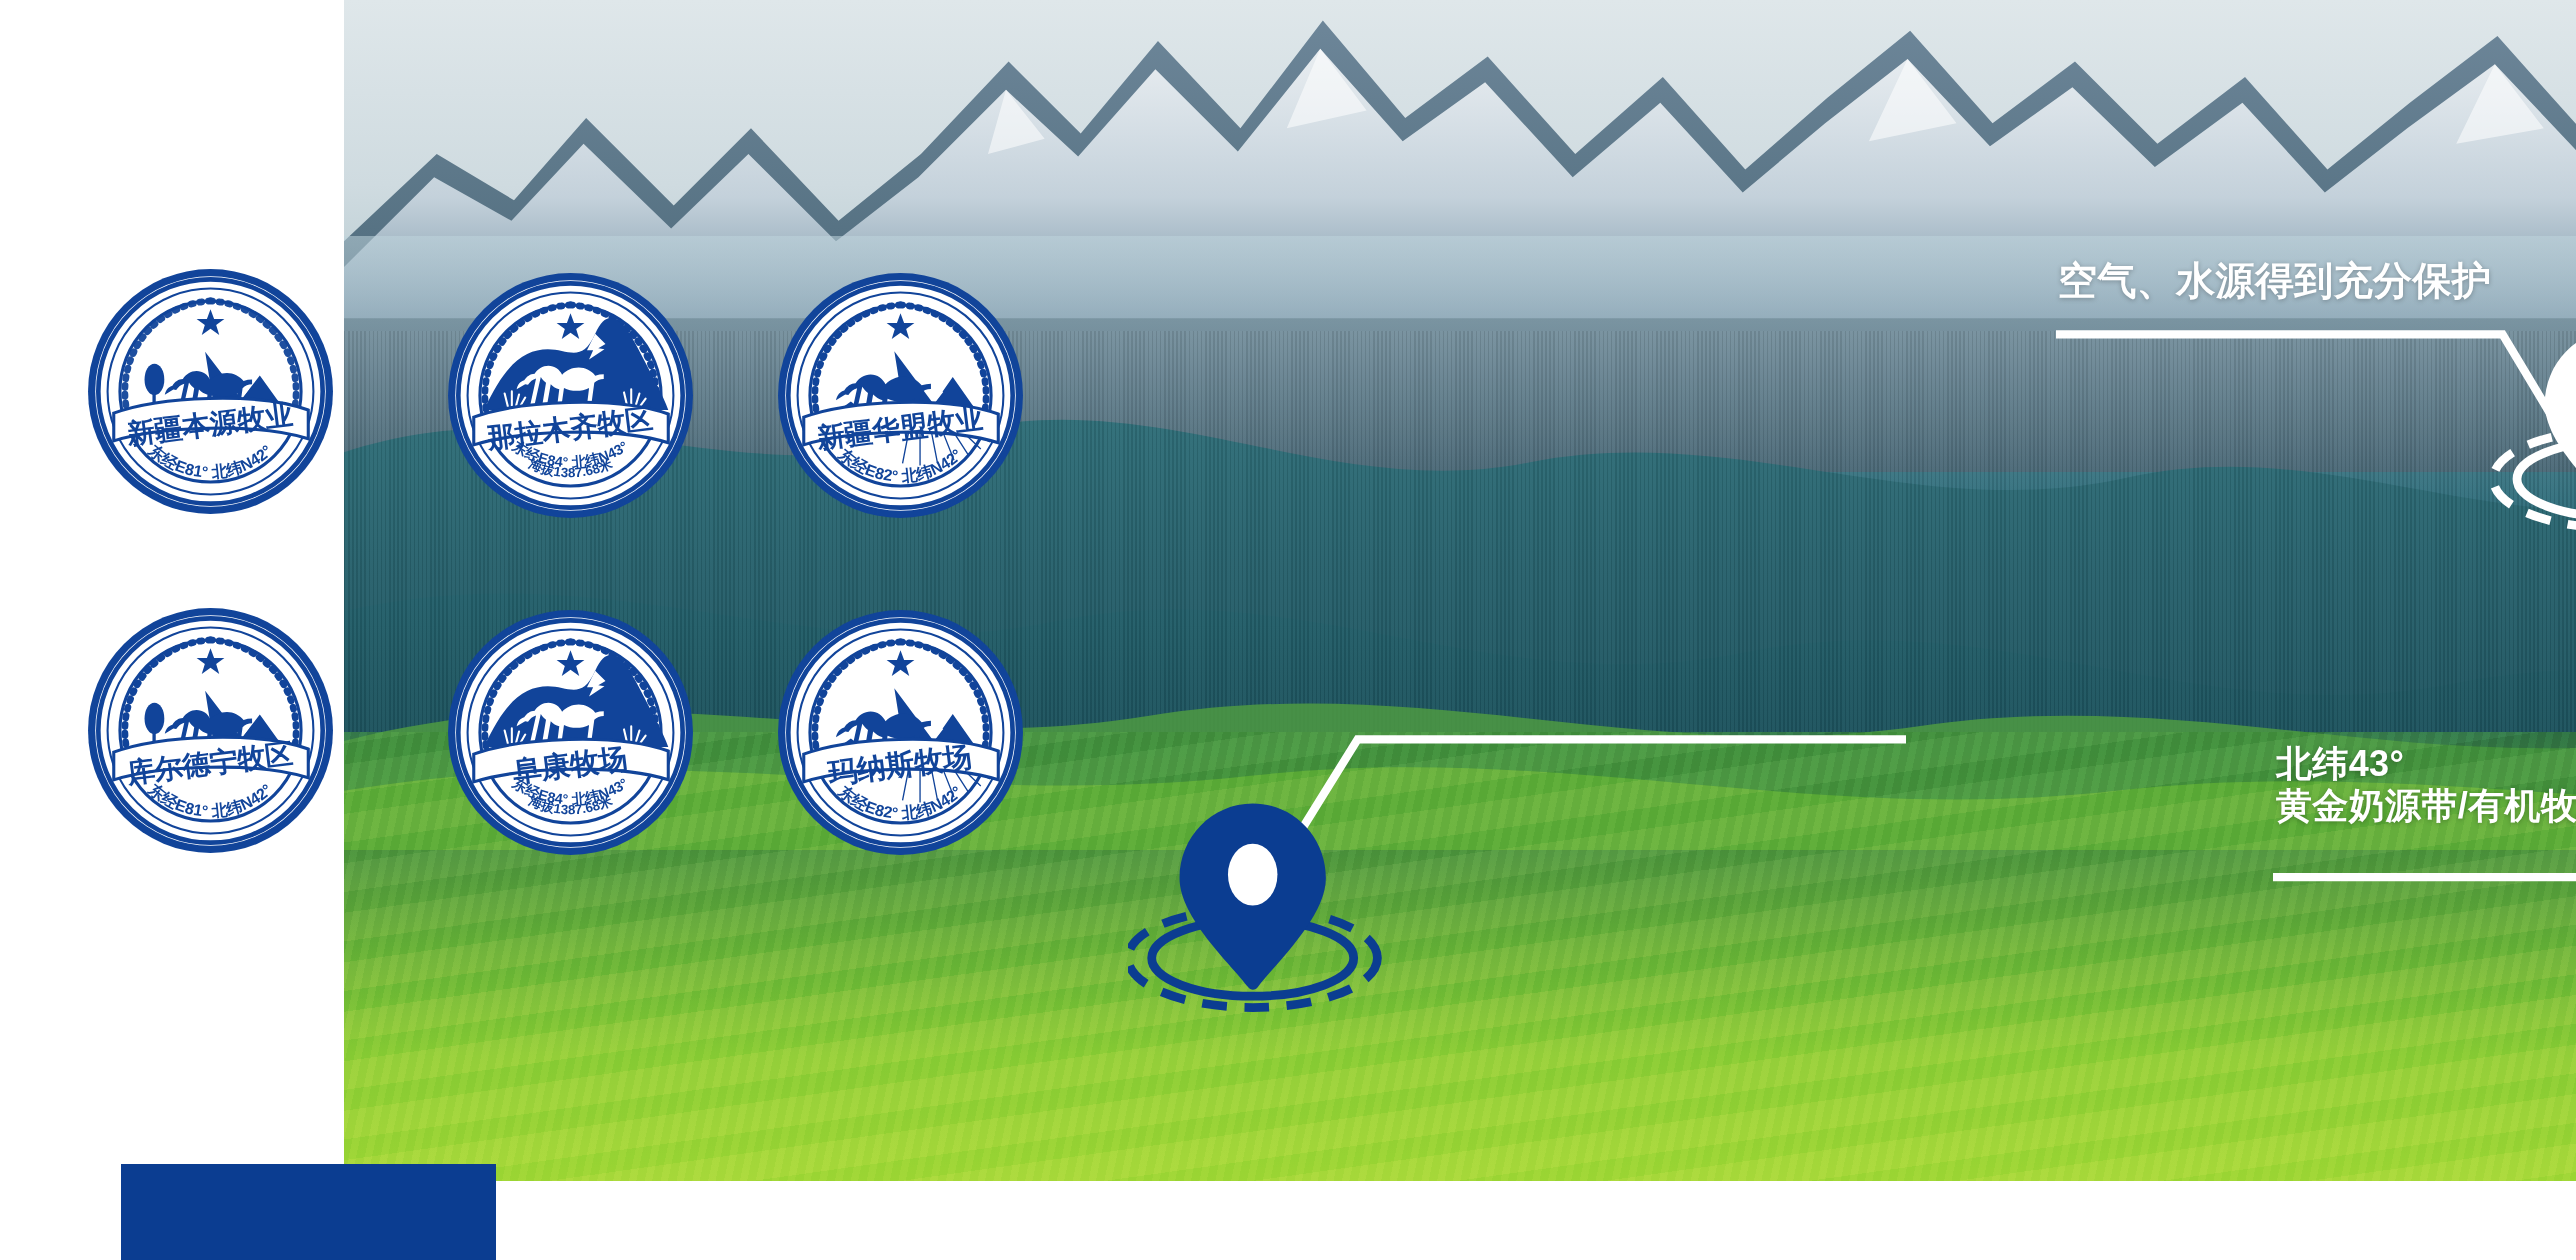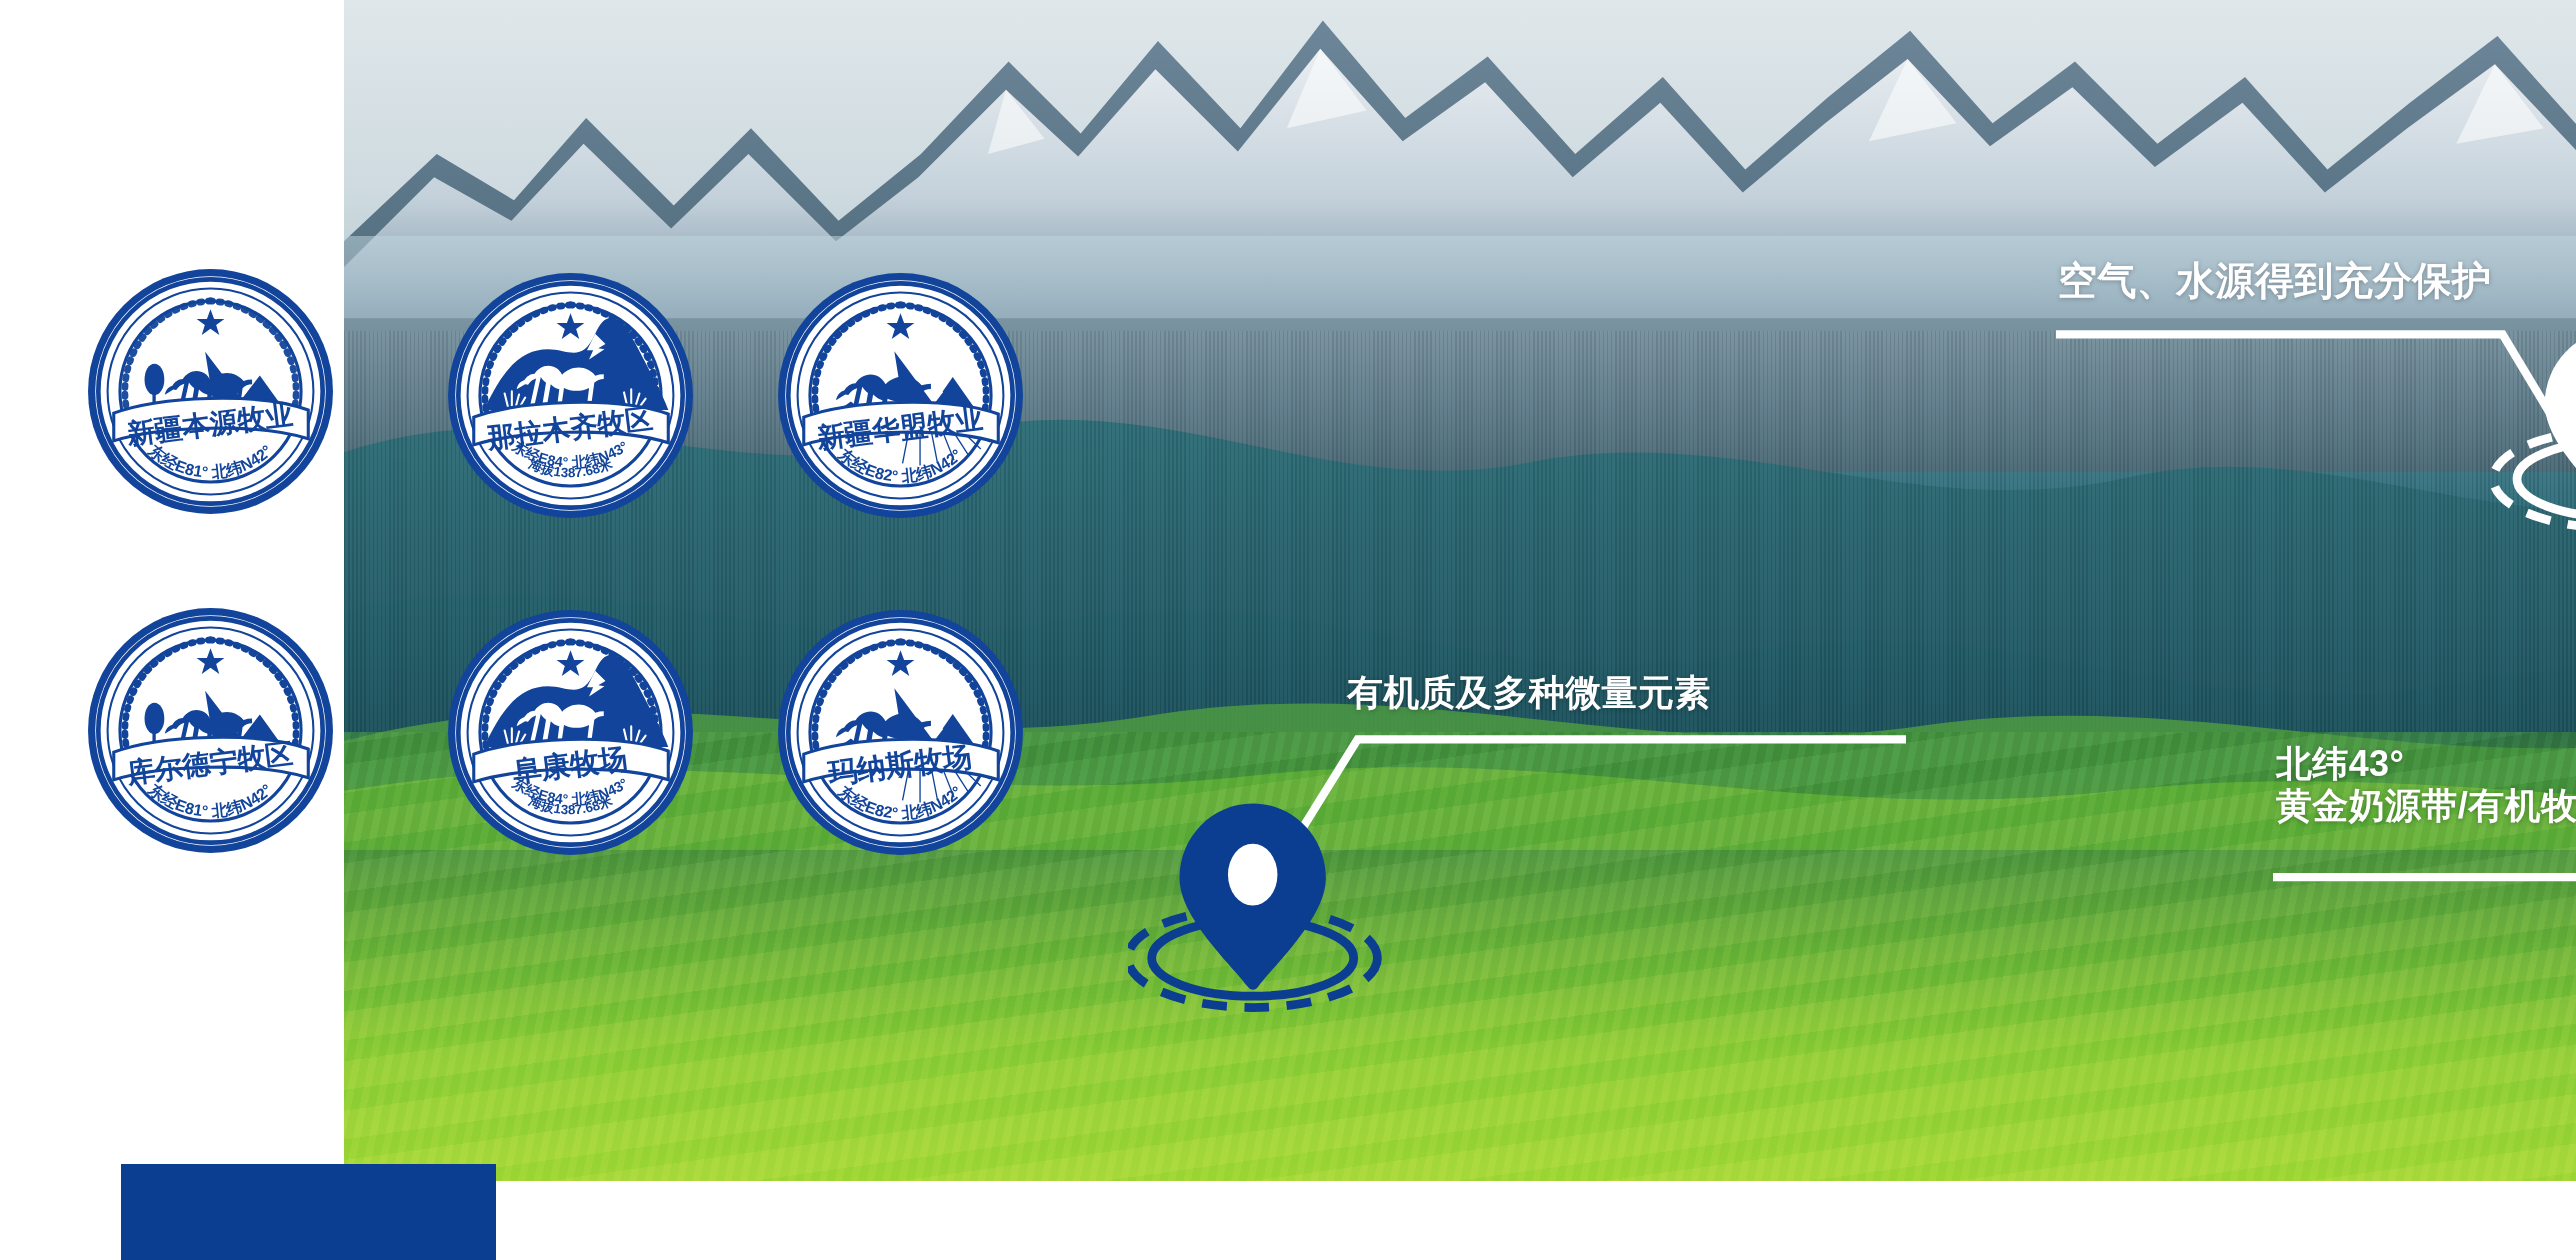--- a/index.html
+++ b/index.html
@@ -375,23 +375,20 @@
     <svg viewBox="0 0 520 460">
       <g fill="none" stroke="#ffffff" stroke-width="17">
         <ellipse cx="262" cy="330" rx="196" ry="74"></ellipse>
         <ellipse cx="262" cy="330" rx="242" ry="96" stroke-dasharray="48 34"></ellipse>
       </g>
       <path fill="#ffffff" d="M262,40 C183,40 120,105 120,185 C120,262 222,350 253,392 c5,7 14,7 19,0 C303,350 404,262 404,185 C404,105 341,40 262,40 Z"></path>
       <ellipse cx="262" cy="176" rx="47" ry="58" fill="#2a6a85"></ellipse>
     </svg>
   </div>
 
-  <div class="callout c2">
-    <div class="calloutText">有机质及多种微量元素</div>
-  </div>
   <div class="leader" style="left:1236px;top:733px;">
     <svg width="670" height="124" viewBox="0 0 1300 240">
       <path d="M1294,12 L236,12 L128,186" fill="none" stroke="#ffffff" stroke-width="16" stroke-linecap="square" stroke-linejoin="miter"></path>
     </svg>
   </div>
   <div class="pin p2">
     <svg viewBox="0 0 520 460">
       <g fill="none" stroke="#0b3d91" stroke-width="17">
         <ellipse cx="242" cy="330" rx="196" ry="74"></ellipse>
         <ellipse cx="242" cy="330" rx="242" ry="96" stroke-dasharray="48 34"></ellipse>

